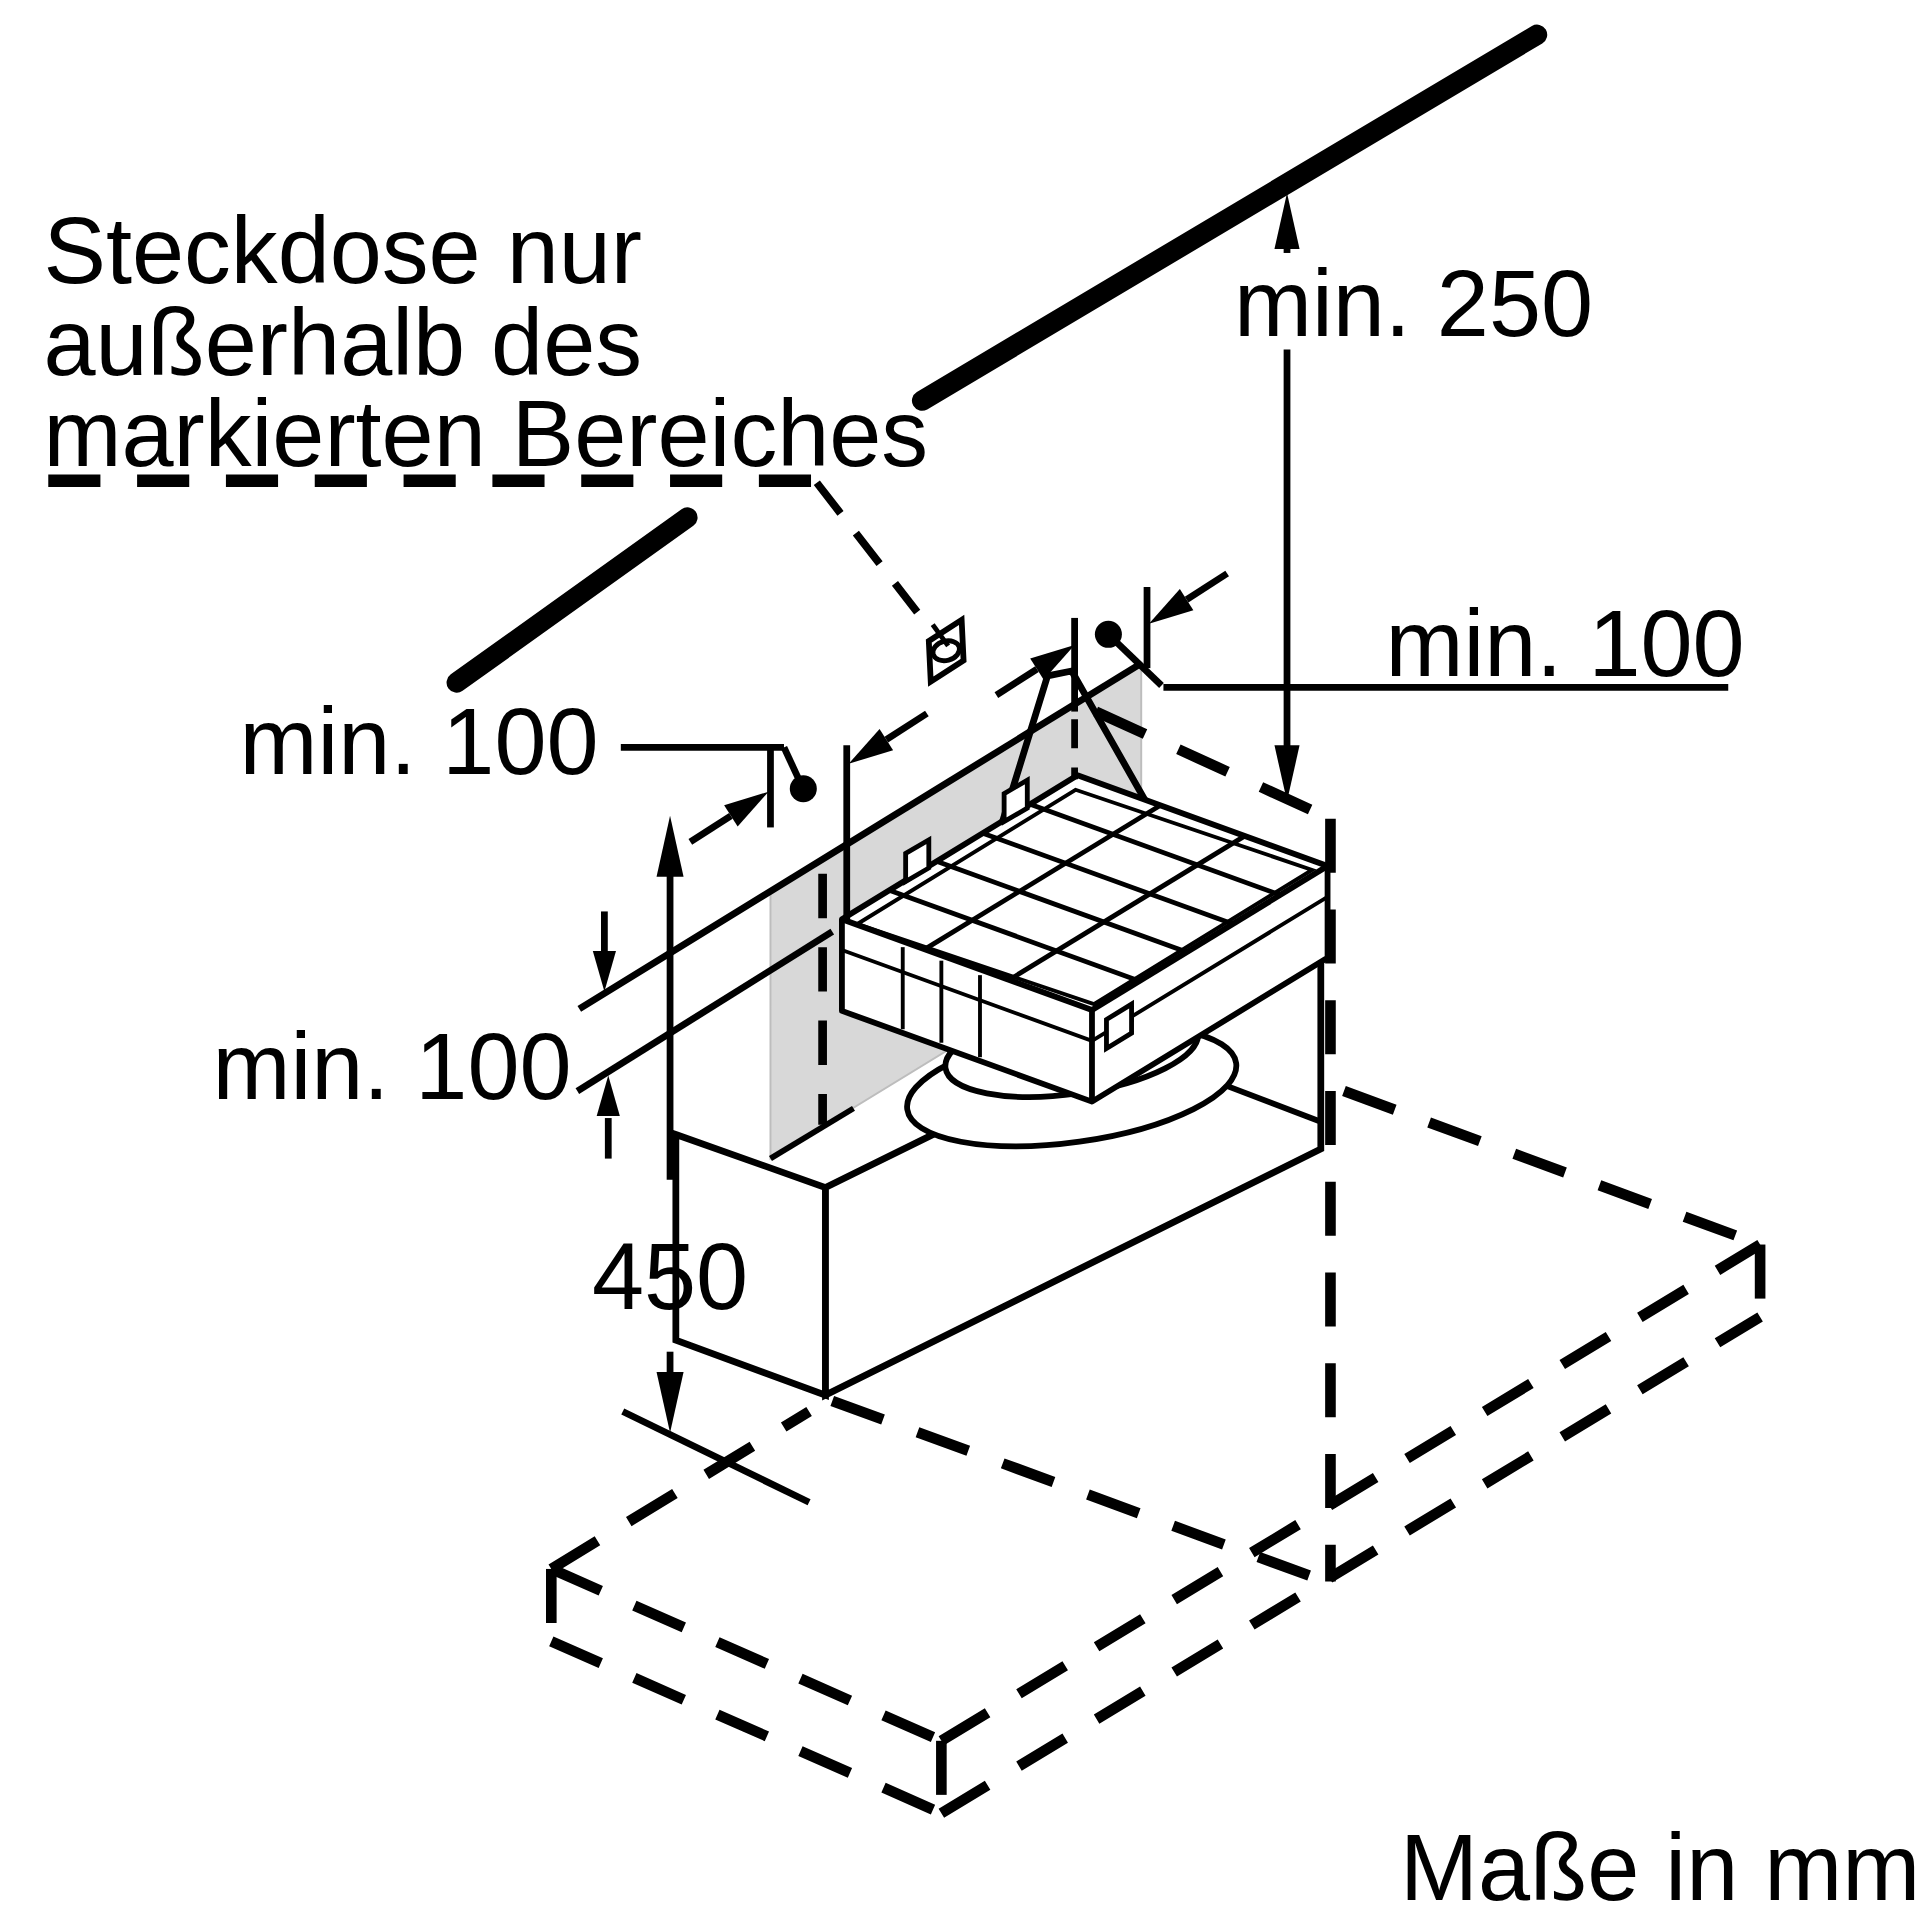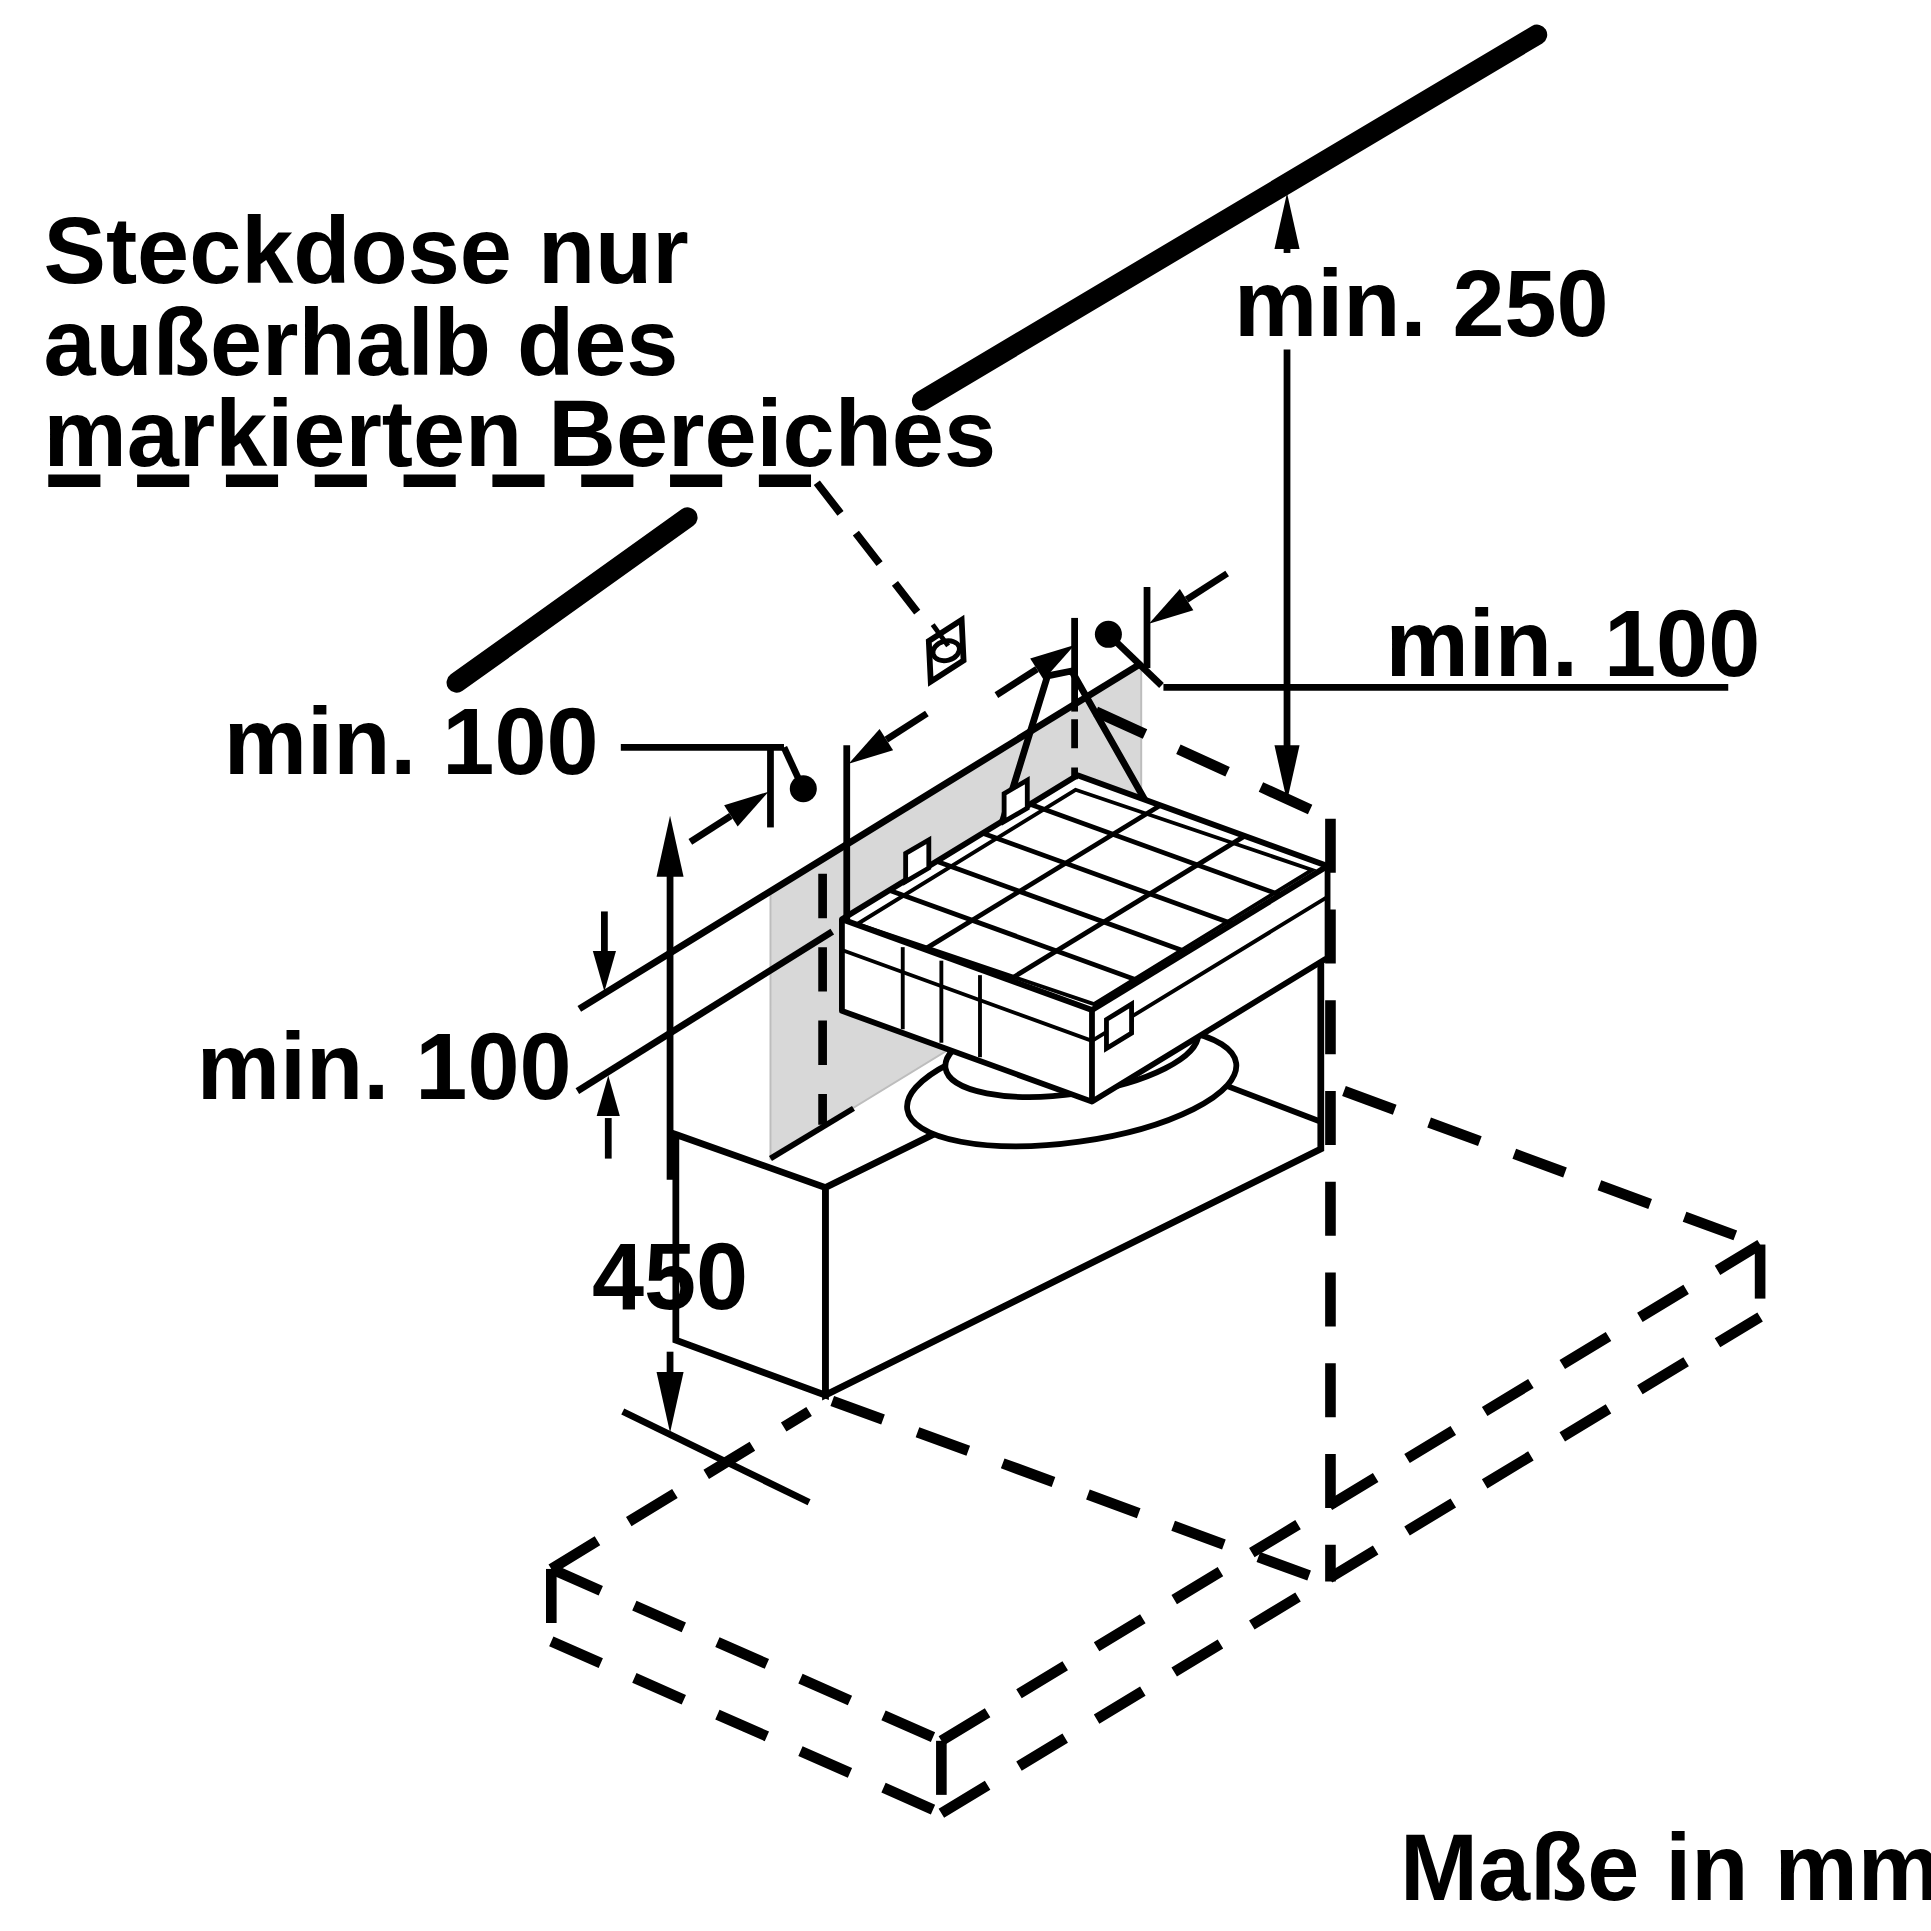--- a/index.html
+++ b/index.html
@@ -1,16 +1,16 @@
 <!DOCTYPE html>
 <html><head>
 <meta charset="utf-8">
 <style>
   html,body{margin:0;padding:0;background:#ffffff;}
-  .stage{width:1931px;height:1931px;position:relative;background:#fff;overflow:hidden;font-weight:bold;}
+  .stage{width:1931px;height:1931px;position:relative;background:#fff;overflow:hidden;}
   svg{display:block;}
   text{font-family:"Liberation Sans","DejaVu Sans",sans-serif;fill:#000;}
   .lbl{font-size:97px;}
   .title{font-size:97px;}
 </style>
 </head>
 <body>
 
 <div class="stage">
 <svg width="1931" height="1931" viewBox="0 0 2000 2000">

